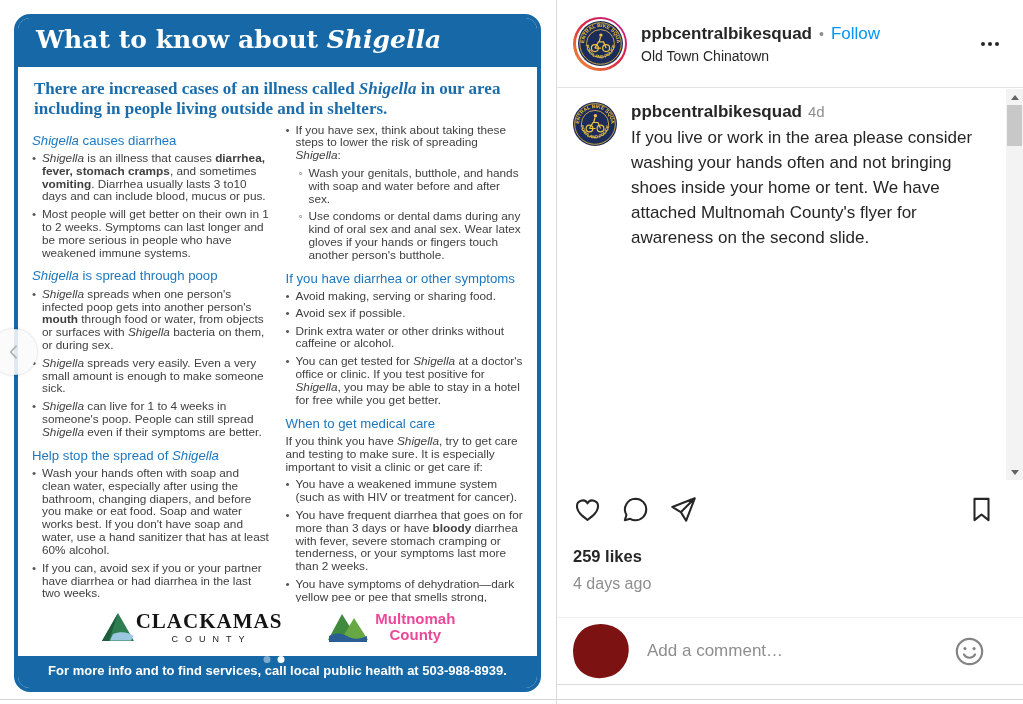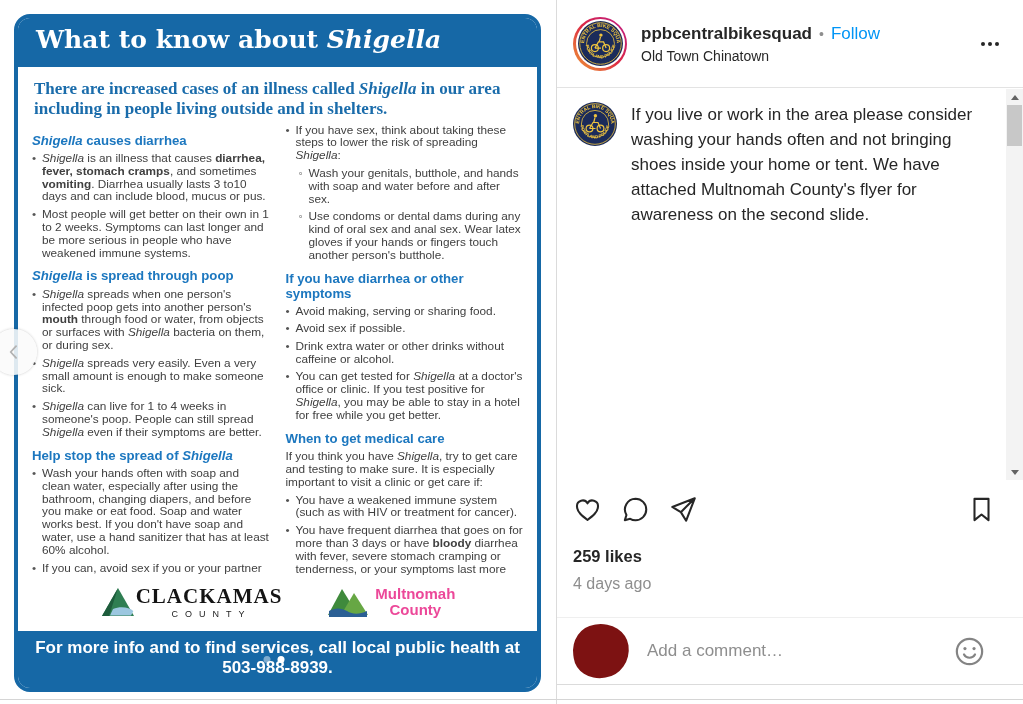--- a/index.html
+++ b/index.html
@@ -5,35 +5,35 @@
   * { margin:0; padding:0; box-sizing:border-box; }
   html,body { width:1023px; height:704px; background:#fff; font-family:"Liberation Sans", sans-serif; overflow:hidden; position:relative; }
 
   
   .media-pane { position:absolute; left:0; top:0; width:548px; height:704px; background:#fff; }
   .flyer { position:absolute; left:14px; top:14px; width:527px; height:678px; border:4px solid #1668a6; border-radius:16px; overflow:hidden; background:#fff; display:flex; flex-direction:column; }
   .flyer-header { background:#1668a6; color:#fff; padding:8px 18px 12px; font-family:"DejaVu Serif", serif; font-weight:bold; font-size:25px; line-height:1.15; }
   .flyer-intro { color:#1a6cab; font-family:"Liberation Serif", serif; font-weight:bold; font-size:17px; line-height:1.2; padding:12px 16px 2px; }
   .flyer-columns { flex:1; display:flex; gap:16px; padding:2px 14px 0; overflow:hidden; }
   .fcol { flex:1; font-size:11.8px; line-height:12.9px; color:#404040; }
-  .fhead { color:#1c77bf; font-weight:bold; font-size:13.2px; line-height:1.15; margin:9px 0 4px; }
+  .fhead { color:#1c77bf; font-weight:normal; font-size:13.2px; line-height:1.15; margin:9px 0 4px; }
   .flead { margin:0 0 5px; }
   .fbullet { display:flex; margin:0 0 4.5px; }
   .fbullet .fdot { width:10px; flex:none; color:#555; }
   .fbullet.sub { margin-left:13px; }
   .ftext { flex:1; }
   .ftext b, .flyer-intro b { font-weight:bold; }
   .flyer-logos { display:flex; align-items:center; justify-content:center; gap:46px; padding:8px 0 12px; }
   .clack { display:flex; align-items:center; }
   .clack-text { text-align:center; }
   .clack-name { font-family:"Liberation Serif", serif; font-weight:bold; font-size:21px; letter-spacing:1px; color:#141414; line-height:1; }
   .clack-sub { font-size:9px; letter-spacing:7px; color:#222; margin-top:2px; padding-left:5px; }
   .mult { display:flex; align-items:center; gap:7px; }
   .mult-text { color:#ec4899; font-size:15px; font-weight:bold; line-height:1.08;text-align:center; }
-  .flyer-footer { background:#1668a6; color:#fff; font-weight:bold; font-size:17px; text-align:center; padding:7px 8px 10px; }
+  .flyer-footer { background:#1668a6; color:#fff; font-weight:bold; font-size:13px; text-align:center; padding:7px 8px 10px; }
 
   .carousel-prev { position:absolute; left:-9px; top:329px; width:46px; height:46px; border-radius:50%; background:rgba(250,250,250,.88); box-shadow:0 0 3px rgba(0,0,0,.22); display:flex; align-items:center; justify-content:center; cursor:pointer; }
   .carousel-dots { position:absolute; left:50%; transform:translateX(-50%); top:656px; display:flex; gap:7px; }
   .cdot { width:7px; height:7px; border-radius:50%; background:rgba(255,255,255,.45); }
   .cdot.active { background:#fff; }
 
   
   .post-pane { position:absolute; left:556px; top:0; width:467px; height:704px; border-left:1px solid #dbdbdb; background:#fff; }
   .post-header { height:88px; border-bottom:1px solid #e3e3e3; display:flex; align-items:center; padding:0 24px 0 16px; }
   .story-ring { width:54px; height:54px; border-radius:50%; background:linear-gradient(45deg,#f09433,#e6683c 25%,#dc2743 50%,#cc2366 75%,#bc1888); padding:2.5px; flex:none; }
@@ -265,20 +265,23 @@
           <g stroke="#eec33f" fill="none" stroke-width="1.2">
             <circle cx="16.5" cy="26.5" r="3.4"></circle>
             <circle cx="27.5" cy="26.5" r="3.4"></circle>
             <path d="M16.5 26.5 L20 20.5 H25 L27.5 26.5 M22.5 26.5 H16.5"></path>
             <path d="M22 15.5 l-1.3 5"></path>
             <circle cx="22.4" cy="13.8" r="1.7" fill="#eec33f" stroke="none"></circle>
           </g>
         </svg>
       </div>
       <div class="caption-body">
+        <div class="caption-head">
+          <span class="username">ppbcentralbikesquad</span><span class="caption-time">4d</span>
+        </div>
         <div class="caption-text">
             <p>If you live or work in the area please consider washing your hands often and not bringing shoes inside your home or tent. We have attached Multnomah County's flyer for awareness on the second slide.</p>
           </div>
       </div>
     </div>
   </div>
 
   <div class="scrollbar">
     <div class="sb-btn up">
         <span class="tri-up"></span>

